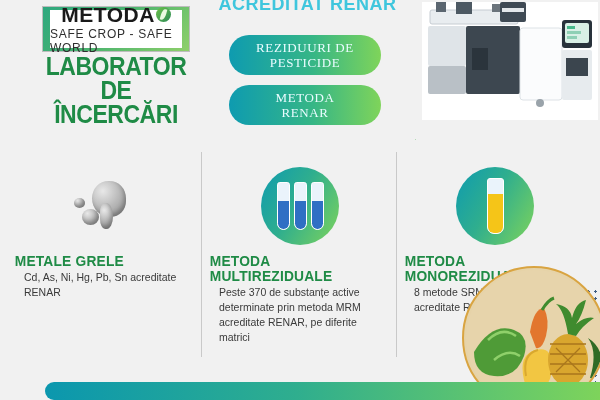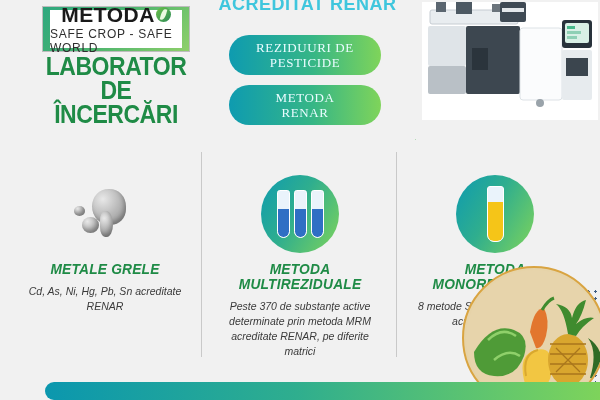--- a/index.html
+++ b/index.html
@@ -49,21 +49,21 @@
 
   .pill{position:absolute;left:229px;width:152px;height:40px;border-radius:22px;
     background:linear-gradient(90deg,#0e9bb0 0%,#36b686 55%,#7fd45a 100%);
     color:#eafcff;display:flex;flex-direction:column;align-items:center;justify-content:center;
     font-family:"Liberation Serif",serif;font-size:13px;line-height:1.18;
     letter-spacing:.6px;text-align:center;}
   .pill1{top:35px;}
   .pill2{top:85px;}
 
   
-  .col{position:absolute;top:168px;width:190px;text-align:center;font-style:italic;}
+  .col{position:absolute;top:160px;width:190px;}
   .col-a{left:10px;}
   .col-b{left:205px;}
   .col-c{left:400px;}
 
   .divider{position:absolute;top:152px;width:1px;height:205px;background:#c9c9c9;}
   .div1{left:201px;}
   .div2{left:396px;}
 
   .icon-slot{height:92px;display:flex;align-items:center;justify-content:center;}
 
@@ -85,21 +85,21 @@
     box-shadow:inset -2px -3px 4px rgba(0,0,0,.25);}
   .b1{width:34px;height:36px;left:18px;top:4px;border-radius:50% 50% 46% 54%;}
   .b2{width:17px;height:16px;left:8px;top:32px;}
   .b3{width:11px;height:10px;left:0px;top:21px;}
   .b4{width:13px;height:26px;left:26px;top:26px;border-radius:40% 60% 55% 45%;}
 
   .col-h{color:#1f8b46;font-weight:700;font-size:14.5px;line-height:1.04;
     letter-spacing:.2px;margin-top:2px;
     font-family:"Liberation Sans Narrow","Liberation Sans",sans-serif;
     transform:scaleX(.95);}
-  .col-p{color:#3a3a3a;font-size:10.5px;line-height:1.42;margin-top:7px;padding:0 14px;}
+  .col-p{color:#3a3a3a;font-size:10.5px;line-height:1.42;margin-top:1px;padding:0 14px;}
 
   
   .food{position:absolute;right:-6px;bottom:-10px;width:140px;height:140px;border-radius:50%;
     overflow:hidden;border:2px solid #d9a441;background:#e6d3a8;}
   .dots{position:absolute;right:0px;bottom:16px;width:78px;height:96px;
     background-image:radial-gradient(#20446e 1.1px, transparent 1.2px);
     background-size:7px 7px;opacity:.85;}
   .botbar{position:absolute;left:45px;bottom:0px;height:18px;width:560px;
     border-radius:12px 0 0 12px;
     background:linear-gradient(90deg,#0b97ae 0%,#2fae8e 45%,#7fd45a 100%);}

